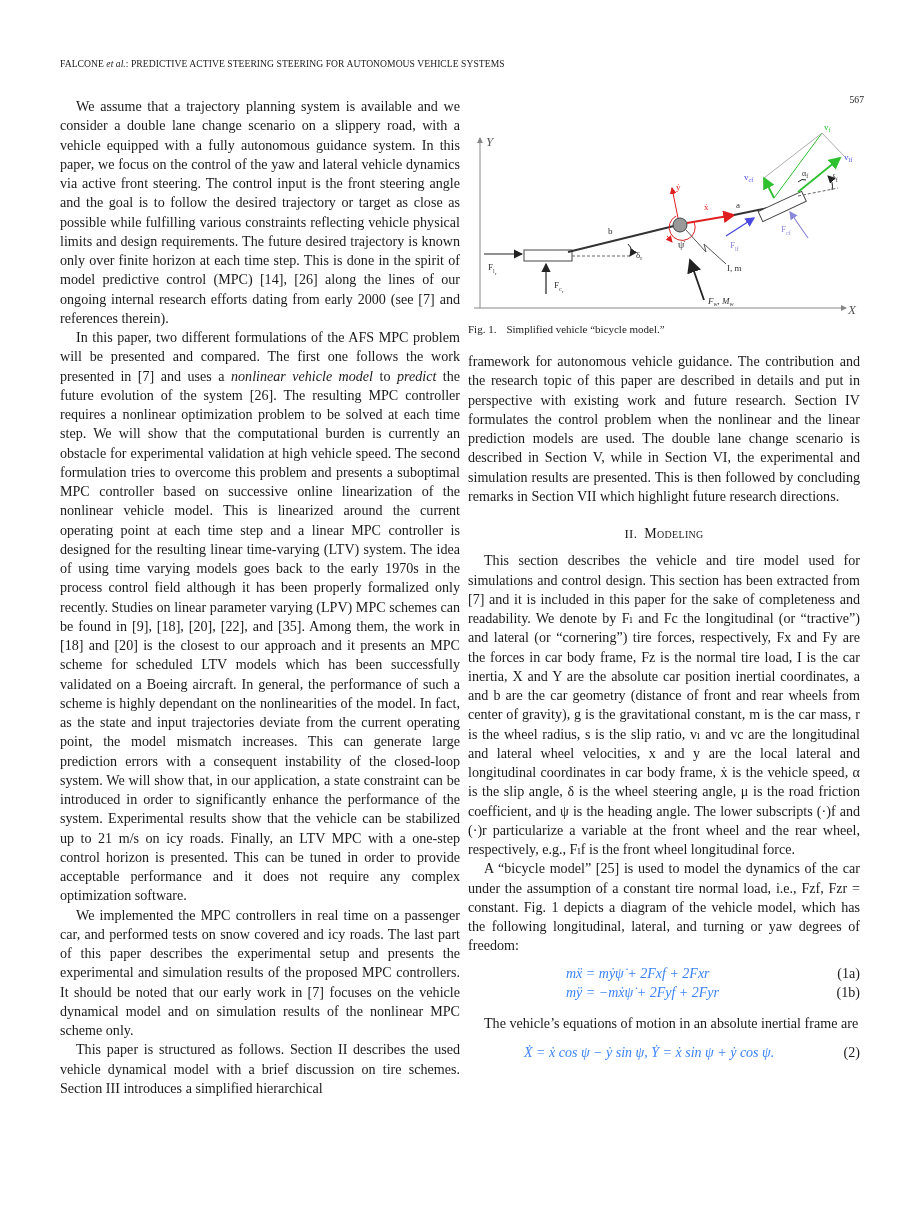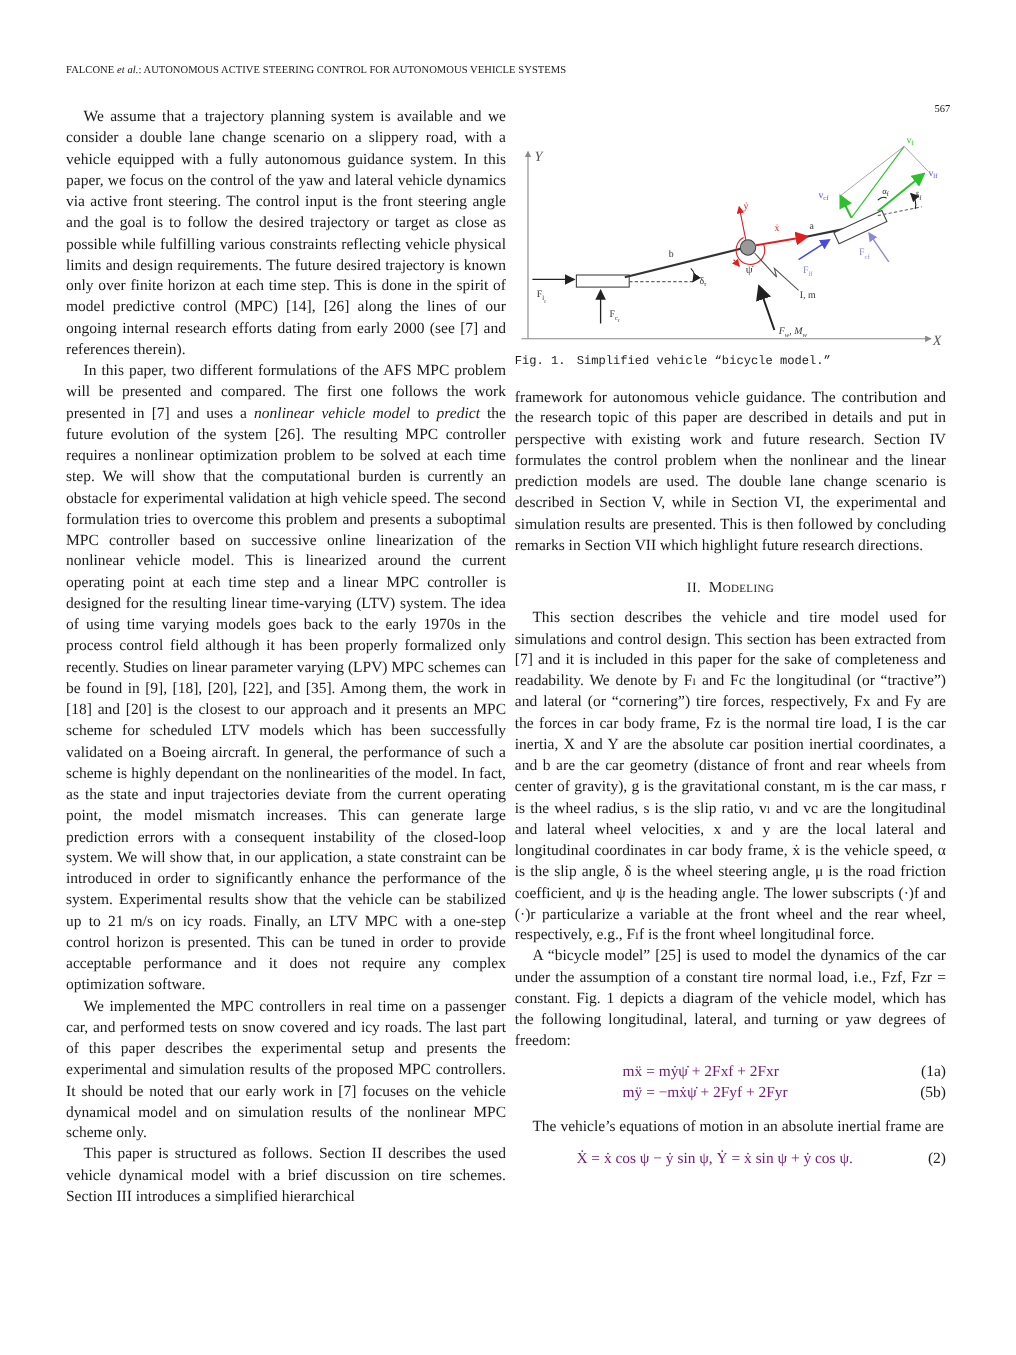--- a/index.html
+++ b/index.html
@@ -12,35 +12,35 @@
   .col { position: absolute; top: 97px; font-size: 14.1px; line-height: 19.25px;
          text-align: justify; hyphens: none; }
   .col.left { left: 60px; width: 400px; }
   .col.right { left: 468px; width: 392px; }
   .col p { margin: 0; }
   .col p.ind { text-indent: 16px; }
   .col p.noind { text-indent: 0; }
   em, i { }
   .figure { position: relative; width: 392px; height: 204px; margin: 14px 0 0 0; }
   .figure svg { position: absolute; left: 0; top: 0; }
-  .caption { font-size: 11px; margin: 8px 0 0 0; line-height: 14px; font-family: Liberation Mono, monospace; }
+  .caption { font-size: 11px; margin: 8px 0 0 0; line-height: 14px; }
   .caption .figlabel { margin-right: 10px; }
   .section-heading { text-align: center; margin: 18px 0 8px 0; font-size: 13px; letter-spacing: 0.3px; }
   .section-heading .sc { font-variant: small-caps; font-size: 14px; }
   .subsection { font-style: italic; margin: 10px 0 2px 0; }
   .eq { position: relative; height: 19px; margin: 0; }
-  .eq .math { position: absolute; left: 98px; top: 0; font-size: 14px; color: #701a75; }
+  .eq .math { position: absolute; left: 98px; top: 0; font-style: italic; font-size: 14px; color: #3b82f6; }
   .eq .num { position: absolute; right: 0; top: 0; }
   .eq2 .math { left: 56px; }
 </style>
 </head>
 <body>
 
 <div class="header">
-  <div class="title"><span>FALCONE </span><i>et al.</i><span>: AUTONOMOUS ACTIVE STEERING CONTROL FOR AUTONOMOUS VEHICLE SYSTEMS</span></div>
+  <div class="title"><span>FALCONE </span><i>et al.</i><span>: PREDICTIVE ACTIVE STEERING STEERING FOR AUTONOMOUS VEHICLE SYSTEMS</span></div>
   <div class="pnum">567</div>
 </div>
 
 <div class="col left">
   <p class="ind">We assume that a trajectory planning system is available and we consider a double lane change scenario on a slippery road, with a vehicle equipped with a fully autonomous guidance system. In this paper, we focus on the control of the yaw and lateral vehicle dynamics via active front steering. The control input is the front steering angle and the goal is to follow the desired trajectory or target as close as possible while fulfilling various constraints reflecting vehicle physical limits and design requirements. The future desired trajectory is known only over finite horizon at each time step. This is done in the spirit of model predictive control (MPC) [14], [26] along the lines of our ongoing internal research efforts dating from early 2000 (see [7] and references therein).</p>
   <p class="ind"><span>In this paper, two different formulations of the AFS MPC problem will be presented and compared. The first one follows the work presented in [7] and uses a </span><em>nonlinear vehicle model</em><span> to </span><em>predict</em><span> the future evolution of the system [26]. The resulting MPC controller requires a nonlinear optimization problem to be solved at each time step. We will show that the computational burden is currently an obstacle for experimental validation at high vehicle speed. The second formulation tries to overcome this problem and presents a suboptimal MPC controller based on successive online linearization of the nonlinear vehicle model. This is linearized around the current operating point at each time step and a linear MPC controller is designed for the resulting linear time-varying (LTV) system. The idea of using time varying models goes back to the early 1970s in the process control field although it has been properly formalized only recently. Studies on linear parameter varying (LPV) MPC schemes can be found in [9], [18], [20], [22], and [35]. Among them, the work in [18] and [20] is the closest to our approach and it presents an MPC scheme for scheduled LTV models which has been successfully validated on a Boeing aircraft. In general, the performance of such a scheme is highly dependant on the nonlinearities of the model. In fact, as the state and input trajectories deviate from the current operating point, the model mismatch increases. This can generate large prediction errors with a consequent instability of the closed-loop system. We will show that, in our application, a state constraint can be introduced in order to significantly enhance the performance of the system. Experimental results show that the vehicle can be stabilized up to 21 m/s on icy roads. Finally, an LTV MPC with a one-step control horizon is presented. This can be tuned in order to provide acceptable performance and it does not require any complex optimization software.</span></p>
   <p class="ind">We implemented the MPC controllers in real time on a passenger car, and performed tests on snow covered and icy roads. The last part of this paper describes the experimental setup and presents the experimental and simulation results of the proposed MPC controllers. It should be noted that our early work in [7] focuses on the vehicle dynamical model and on simulation results of the nonlinear MPC scheme only.</p>
   <p class="ind">This paper is structured as follows. Section II describes the used vehicle dynamical model with a brief discussion on tire schemes. Section III introduces a simplified hierarchical</p>
 </div>
 
@@ -138,21 +138,21 @@
 
   <p class="ind">A “bicycle model” [25] is used to model the dynamics of the car under the assumption of a constant tire normal load, i.e., Fzf, Fzr = constant. Fig. 1 depicts a diagram of the vehicle model, which has the following longitudinal, lateral, and turning or yaw degrees of freedom:</p>
 
   <div style="height:8px"></div>
   <div class="eq">
       <span class="math">mẍ = mẏψ̇ + 2Fxf + 2Fxr</span>
       <span class="num">(1a)</span>
     </div>
   <div class="eq">
       <span class="math">mÿ = −mẋψ̇ + 2Fyf + 2Fyr</span>
-      <span class="num">(5b)</span>
+      <span class="num">(1b)</span>
     </div>
 
   <div style="height:12px"></div>
   <p class="ind">The vehicle’s equations of motion in an absolute inertial frame are</p>
   <div style="height:10px"></div>
   <div class="eq eq2">
       <span class="math">Ẋ = ẋ cos ψ − ẏ sin ψ,    Ẏ = ẋ sin ψ + ẏ cos ψ.</span>
       <span class="num">(2)</span>
     </div>
 </div>

